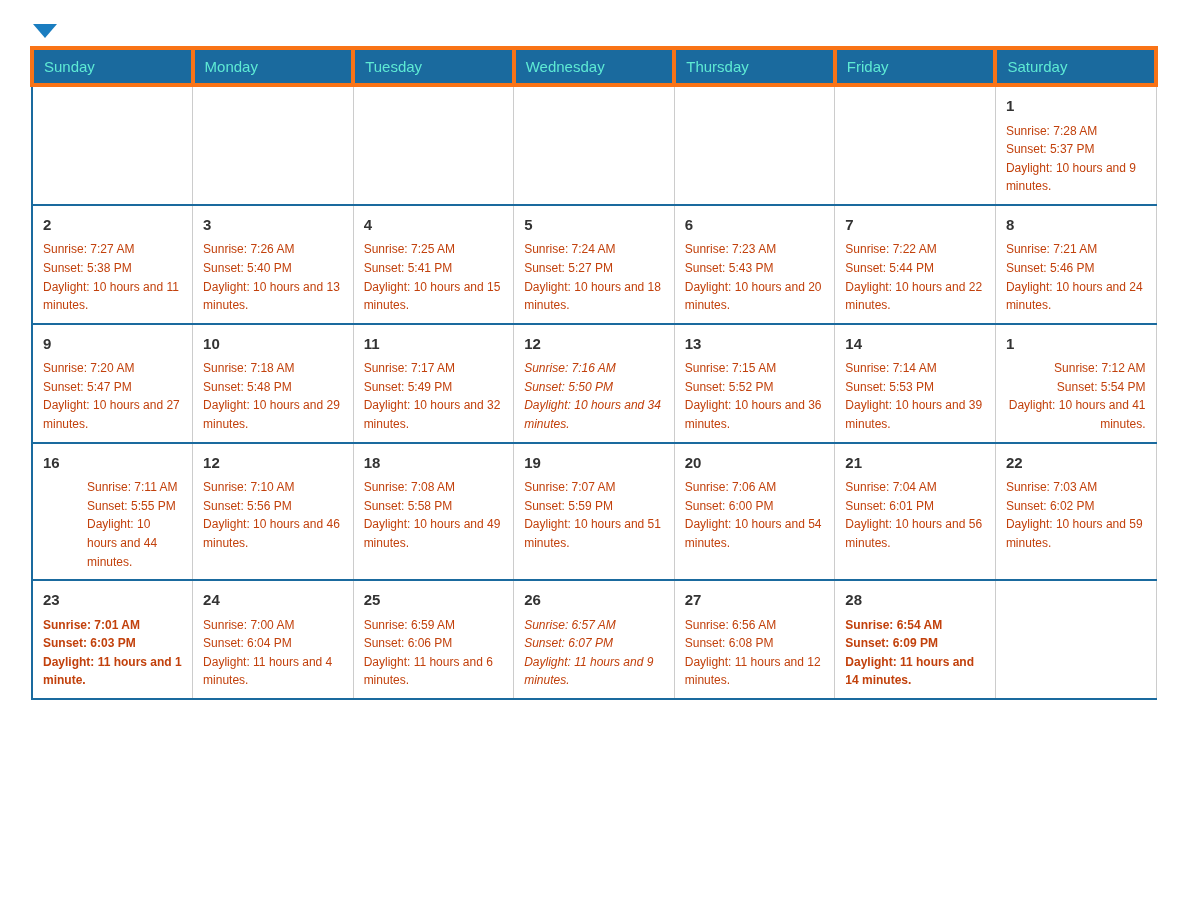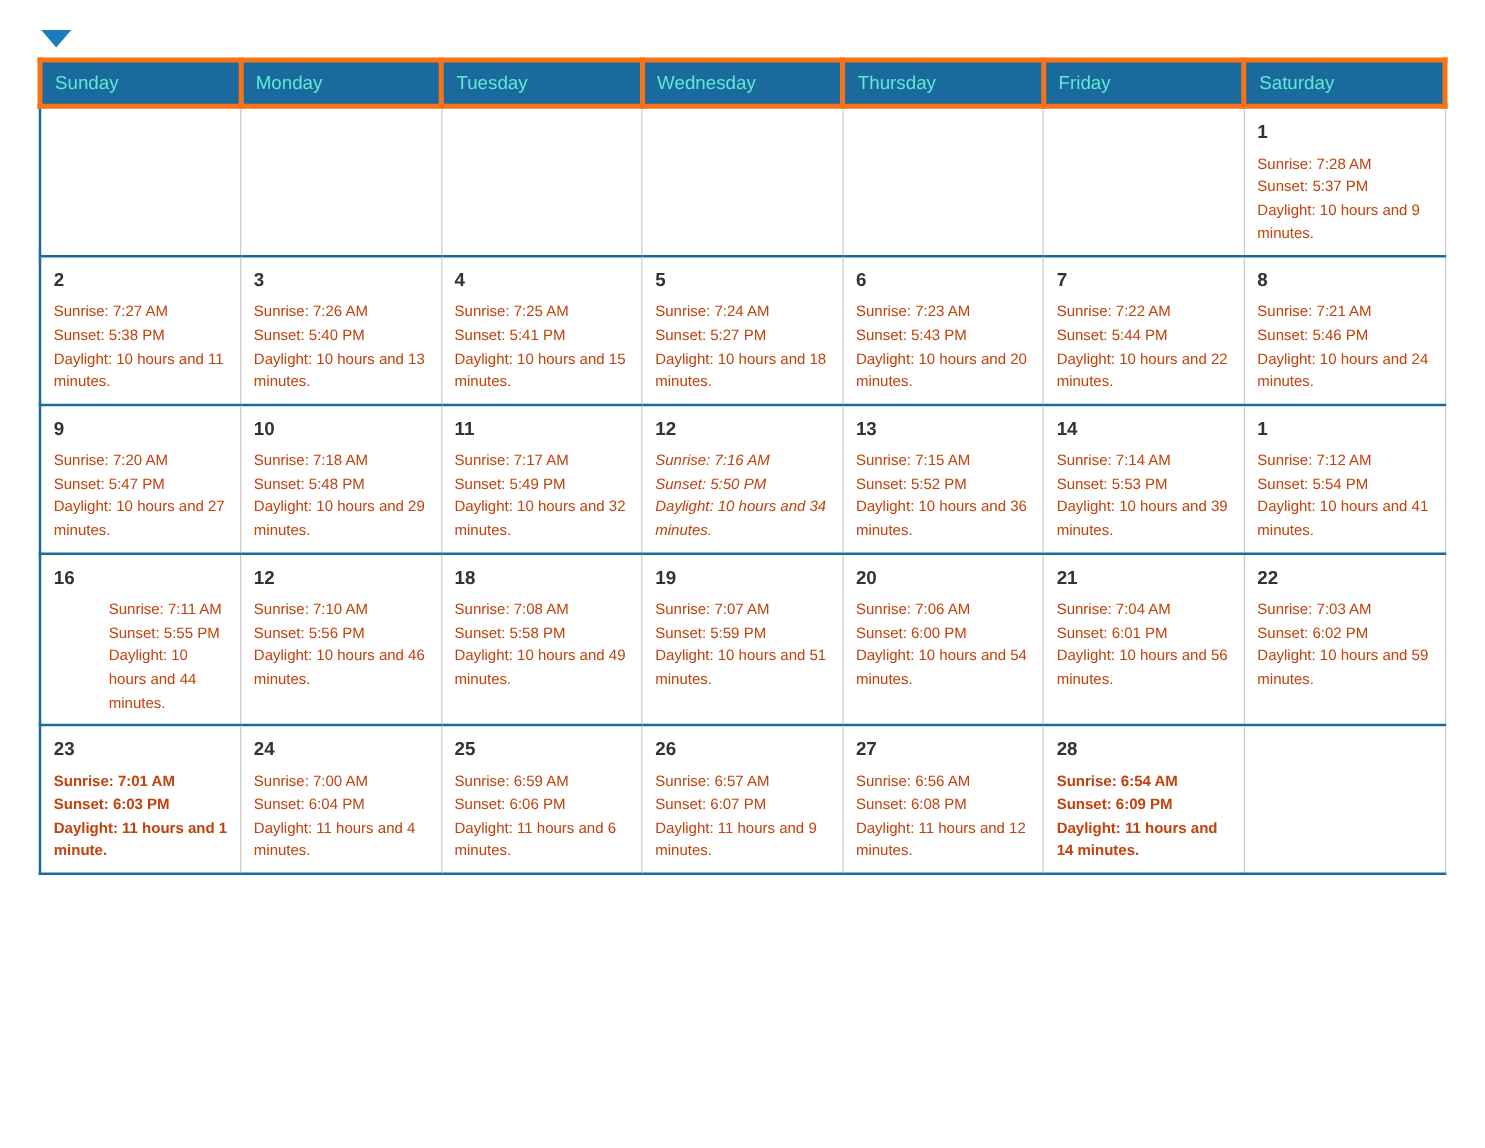--- a/index.html
+++ b/index.html
@@ -229,21 +229,21 @@
 Daylight: 10 hours and 36 minutes.</div>
         </td>
         <td>
           <span class="day-num">14</span>
           <div class="day-info" style="white-space: pre-line;">Sunrise: 7:14 AM
 Sunset: 5:53 PM
 Daylight: 10 hours and 39 minutes.</div>
         </td>
         <td>
           <span class="day-num">1</span>
-          <div class="day-info" style="white-space: pre-line;">Sunrise: 7:12 AM
+          <div class="day-info" style="white-space: pre-line; text-align: right;">Sunrise: 7:12 AM
 Sunset: 5:54 PM
 Daylight: 10 hours and 41 minutes.</div>
         </td>
       </tr>
       <tr>
         <td>
           <span class="day-num">16</span>
           <div class="day-info" style="white-space: pre-line; margin-left: 44px;">Sunrise: 7:11 AM
 Sunset: 5:55 PM
 Daylight: 10 hours and 44 minutes.</div>
@@ -299,21 +299,21 @@
 Daylight: 11 hours and 4 minutes.</div>
         </td>
         <td>
           <span class="day-num">25</span>
           <div class="day-info" style="white-space: pre-line;">Sunrise: 6:59 AM
 Sunset: 6:06 PM
 Daylight: 11 hours and 6 minutes.</div>
         </td>
         <td>
           <span class="day-num">26</span>
-          <div class="day-info" style="white-space: pre-line;">Sunrise: 6:57 AM
+          <div class="day-info" style="white-space: pre-line; font-style: italic;">Sunrise: 6:57 AM
 Sunset: 6:07 PM
 Daylight: 11 hours and 9 minutes.</div>
         </td>
         <td>
           <span class="day-num">27</span>
           <div class="day-info" style="white-space: pre-line;">Sunrise: 6:56 AM
 Sunset: 6:08 PM
 Daylight: 11 hours and 12 minutes.</div>
         </td>
         <td>

